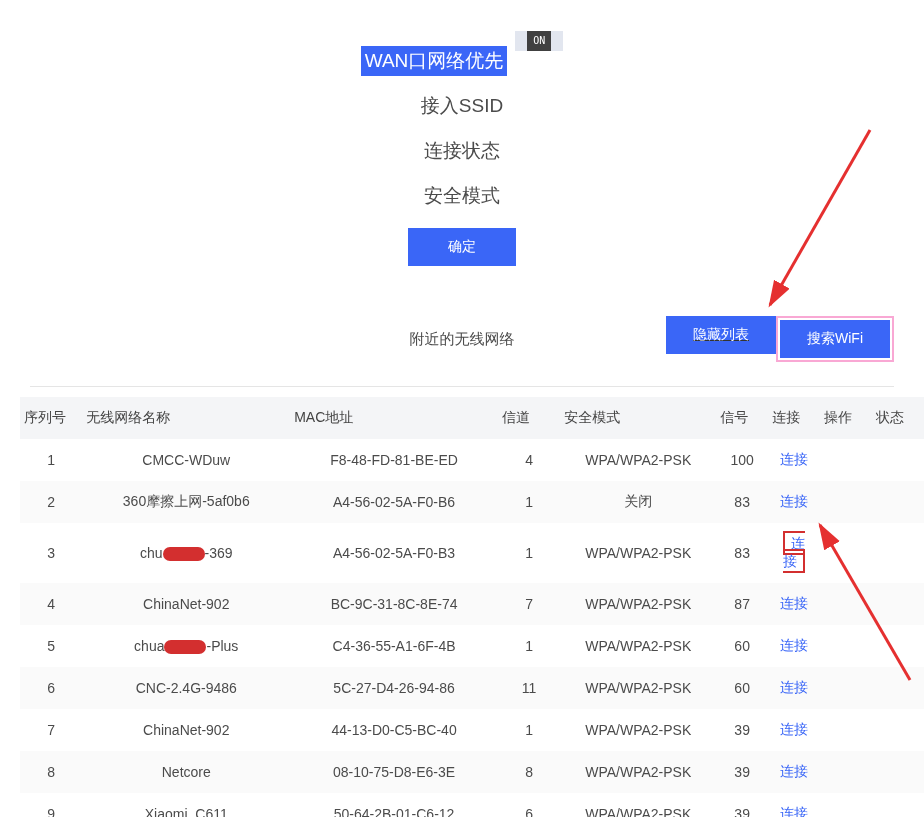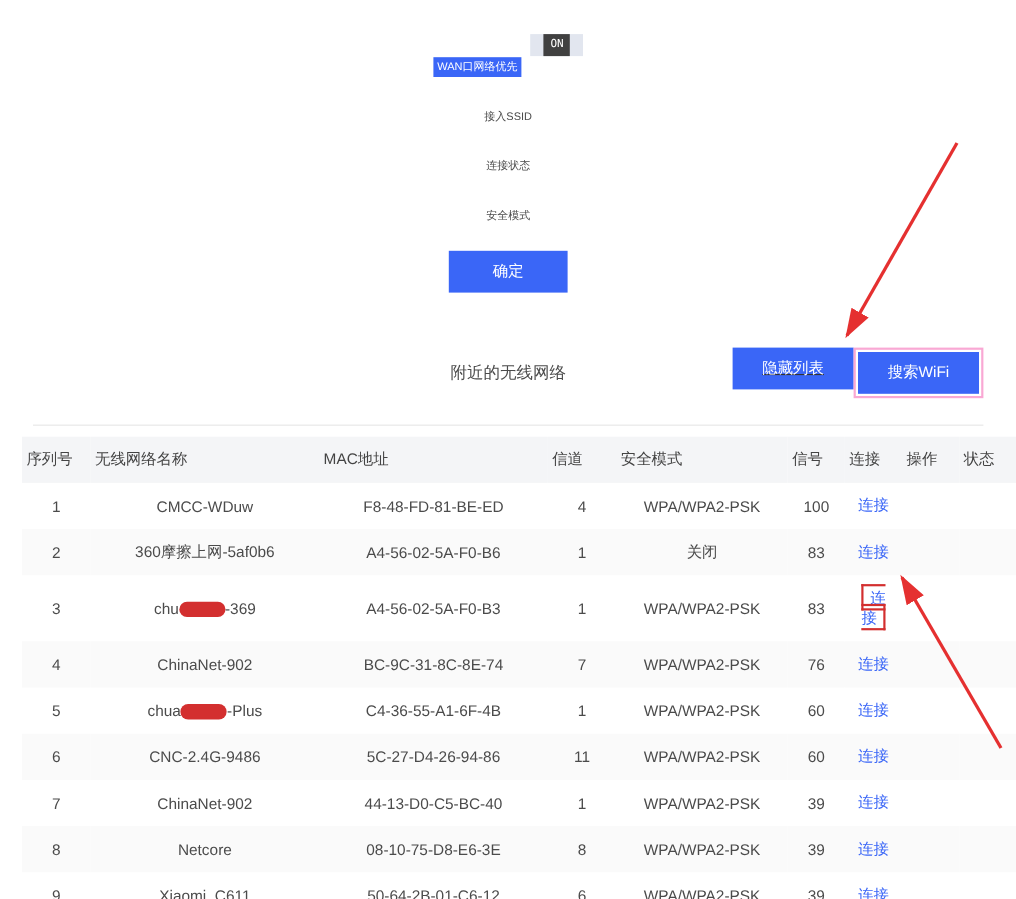--- a/index.html
+++ b/index.html
@@ -15,21 +15,21 @@
       padding: 18px 0 20px 0;
     }
     .setting-row {
       display: flex;
       align-items: center;
       justify-content: center;
       height: 45px;
       margin-bottom: 0;
     }
     .setting-label {
-      font-size: 10px;
+      font-size: 19px;
       color: #4b4b4b;
       margin-top: 40px;
     }
     .wan-label {
       background: #3a66f7;
       color: #fff;
       padding: 2px 4px;
     }
     .toggle {
       display: inline-flex;
@@ -234,21 +234,21 @@
         <td><span class="link link-boxed">连接</span></td>
         <td></td>
         <td></td>
       </tr>
       <tr>
         <td>4</td>
         <td>ChinaNet-902</td>
         <td>BC-9C-31-8C-8E-74</td>
         <td>7</td>
         <td>WPA/WPA2-PSK</td>
-        <td>76</td>
+        <td>87</td>
         <td><span class="link">连接</span></td>
         <td></td>
         <td></td>
       </tr>
       <tr>
         <td>5</td>
         <td>chua<span class="redact"></span>-Plus</td>
         <td>C4-36-55-A1-6F-4B</td>
         <td>1</td>
         <td>WPA/WPA2-PSK</td>

